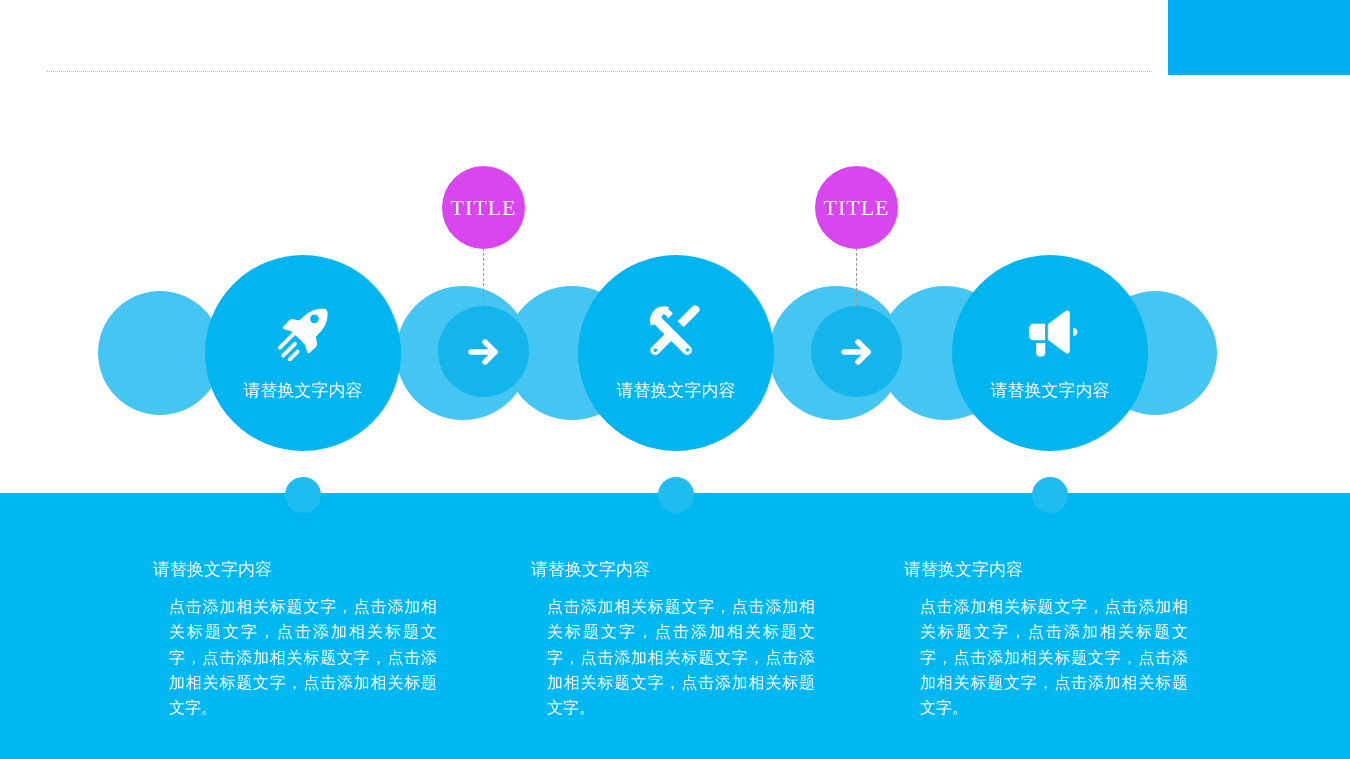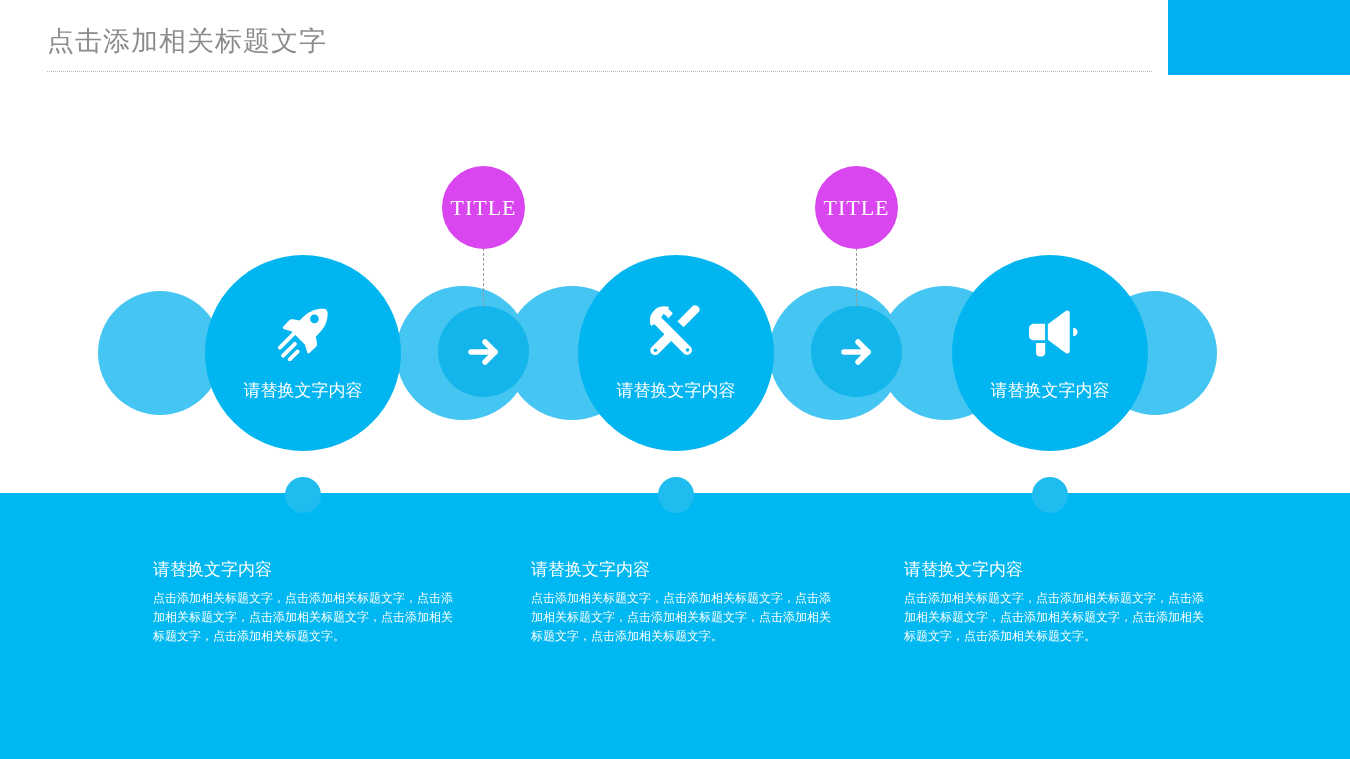--- a/index.html
+++ b/index.html
@@ -61,24 +61,24 @@
     width: 300px;
   }
   .col-heading {
     font-size: 17px;
     color: #ffffff;
     margin: 0 0 11px 0;
     line-height: 1;
     font-weight: normal;
   }
   .col-body {
-    font-size: 12px;
+    font-size: 16px;
     color: #ffffff;
     line-height: 1.58;
-    margin: 0;
+    margin: 16px;
     text-align: justify;
   }
 
   
   #circles {
     position: absolute;
     left: 0;
     top: 0;
     width: 1350px;
     height: 759px;
@@ -126,21 +126,20 @@
     width: 0;
     border-left: 1px dashed #9A9A9A;
   }
 </style>
 </head>
 <body>
 
 <div id="slide">
 
   <div id="header-accent"></div>
-  <div id="page-title">点击添加相关标题文字</div>
   <div id="title-rule"></div>
 
   <div id="bottom-panel">
     <div class="col" style="left:153px;">
       <div class="col-heading">请替换文字内容</div>
       <div class="col-body">点击添加相关标题文字，点击添加相关标题文字，点击添加相关标题文字，点击添加相关标题文字，点击添加相关标题文字，点击添加相关标题文字。</div>
     </div>
     <div class="col" style="left:531px;">
       <div class="col-heading">请替换文字内容</div>
       <div class="col-body">点击添加相关标题文字，点击添加相关标题文字，点击添加相关标题文字，点击添加相关标题文字，点击添加相关标题文字，点击添加相关标题文字。</div>

